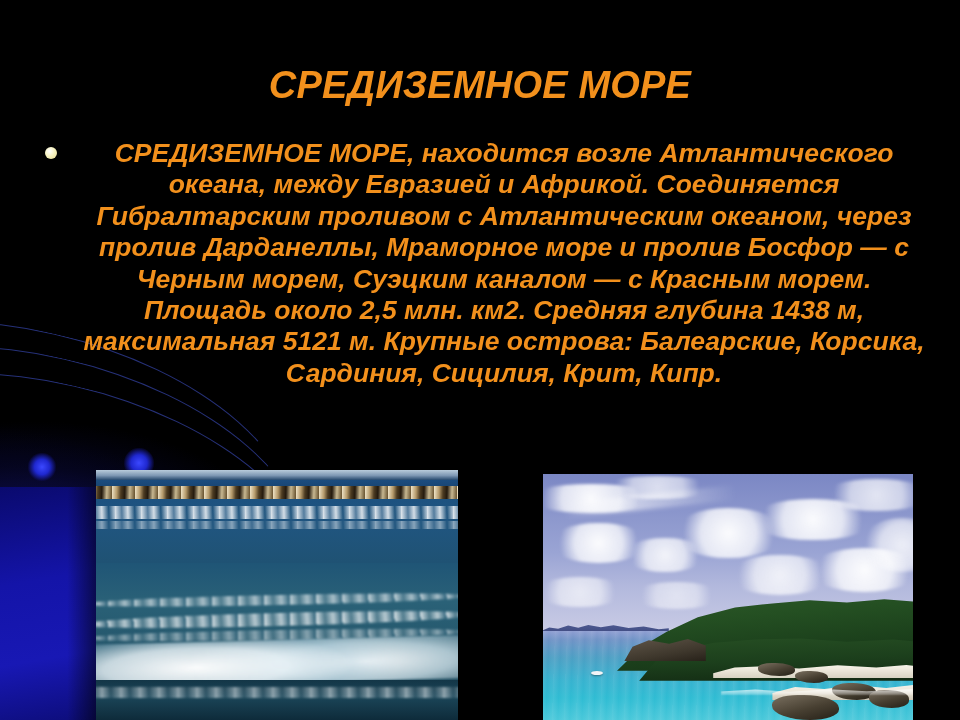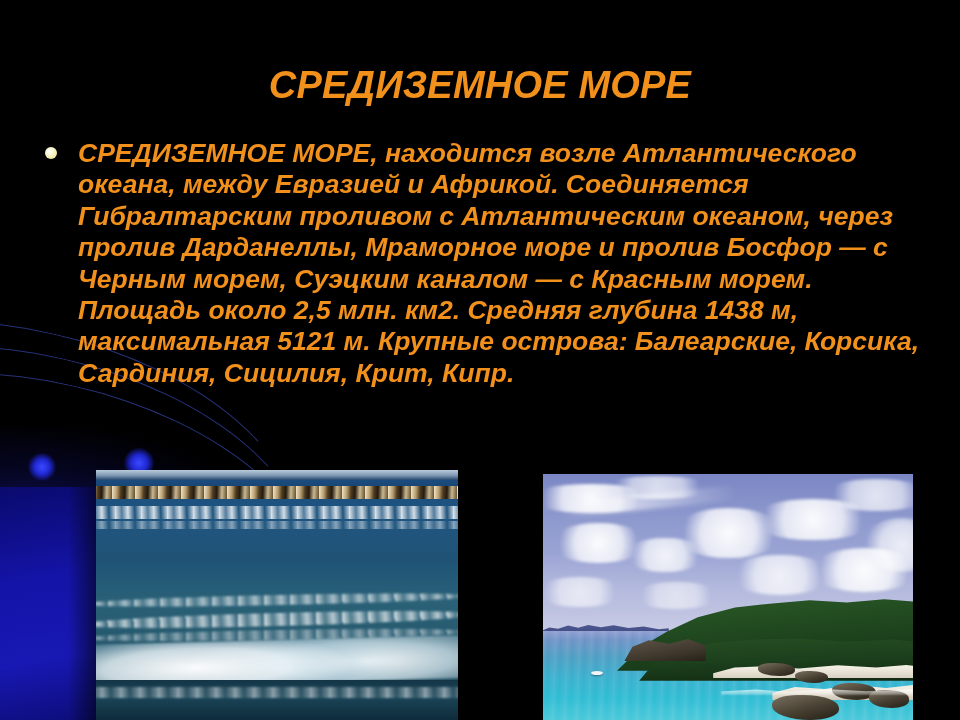--- a/index.html
+++ b/index.html
@@ -97,20 +97,21 @@
   
   .body-block {
     position: absolute;
     left: 40px;
     top: 138px;
     width: 890px;
   }
   .bullet-row {
     position: relative;
     padding-left: 38px;
+    text-align: center;
   }
   .bullet-marker {
     position: absolute;
     left: 5px;
     top: 9px;
     width: 12px;
     height: 12px;
     border-radius: 50%;
     background: radial-gradient(circle at 38% 35%, #ffffff 0%, #f7f3c2 45%, #e6dc90 100%);
   }

